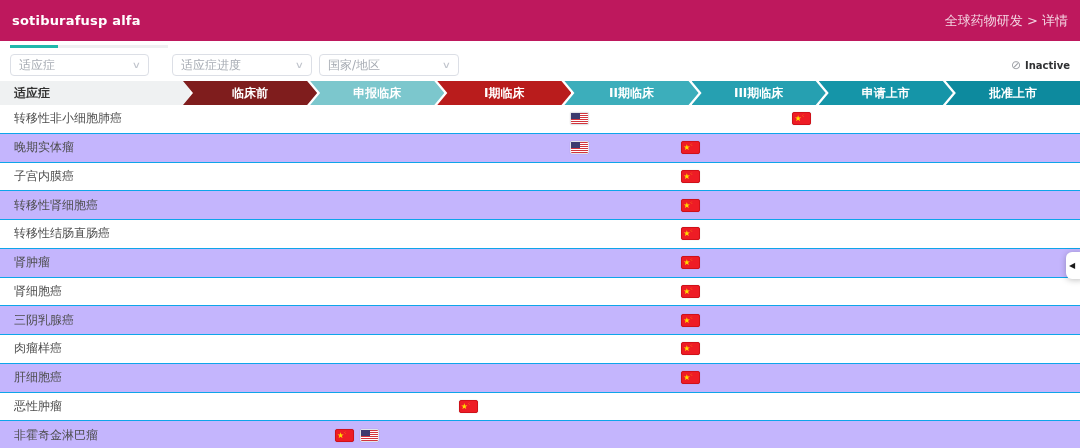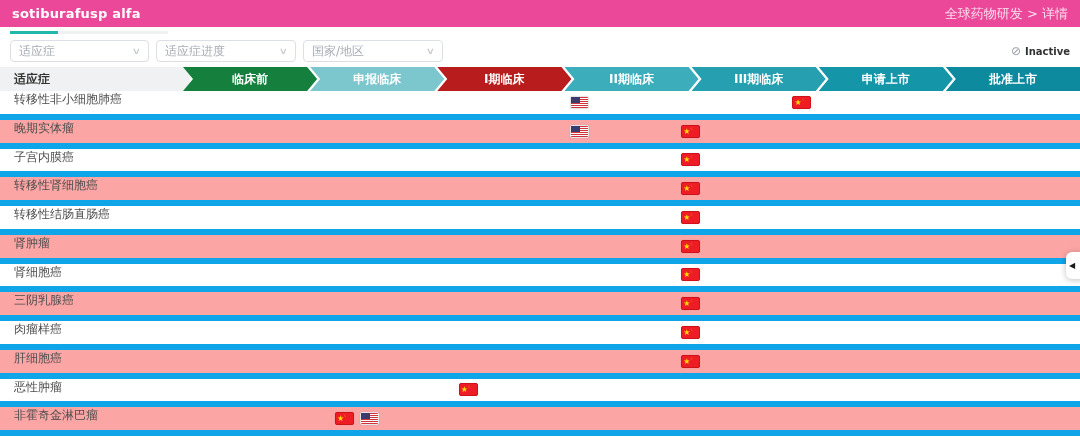--- a/index.html
+++ b/index.html
@@ -1,59 +1,59 @@
 <!DOCTYPE html>
 <html><head>
 <meta charset="utf-8">
 <style>
   html,body{margin:0;padding:0;}
   body{width:1080px;height:448px;overflow:hidden;background:#fff;
        font-family:"DejaVu Sans","Liberation Sans",sans-serif;position:relative;}
   .page{width:1080px;height:448px;position:relative;}
 
   
-  .topbar{height:27px;background:#ec4899;display:flex;align-items:center;
+  .topbar{height:41px;background:#be185d;display:flex;align-items:center;
           justify-content:space-between;padding:0 12px;}
   .topbar .title{color:#fff;font-size:13px;font-weight:bold;letter-spacing:.2px;}
   .topbar .crumb{color:rgba(255,255,255,.82);font-size:13px;cursor:pointer;}
 
   
   .tabstrip{height:13px;position:relative;}
   .tab-track{position:absolute;left:10px;top:4px;width:158px;height:3px;background:#eef0f1;}
   .tab-ind{width:48px;height:3px;background:#1fb8ab;}
 
   
   .filterbar{height:22px;display:flex;align-items:center;padding:0 10px;margin-bottom:5px;}
   .sel{height:22px;border:1px solid #dcdfe6;border-radius:4px;background:#fff;
        display:flex;align-items:center;justify-content:space-between;
        padding:0 8px;box-sizing:border-box;cursor:pointer;}
   .sel .ph{font-size:12px;color:#a6abb3;}
   .sel .caret{font-size:9px;color:#c0c4cc;transform:scaleX(1.4);}
   .sel1{width:139px;margin-right:7px;}
-  .sel2{width:140px;margin-right:7px;}
+  .sel2{width:140px;margin-right:7px;margin-left:16px;}
   .sel3{width:140px;}
   .inactive{margin-left:auto;display:flex;align-items:center;gap:4px;cursor:pointer;}
   .inactive .ico{font-size:12px;color:#9a9da3;}
   .inactive .lbl{font-size:10px;color:#303133;font-weight:600;}
 
   
   .thead{display:flex;height:24px;}
   .ind-h{width:190px;box-sizing:border-box;padding-left:14px;background:#eff1f2;
          font-size:12px;font-weight:bold;color:#333;line-height:24px;}
   .phase-header{flex:1;display:flex;}
   .seg{flex:1;position:relative;color:#fff;font-size:12px;font-weight:bold;
        line-height:24px;text-align:center;margin-left:-7px;
        clip-path:polygon(0 0,calc(100% - 10px) 0,100% 50%,calc(100% - 10px) 100%,0 100%,10px 50%);}
   .seg.first{margin-left:0;
        clip-path:polygon(0 0,calc(100% - 10px) 0,100% 50%,calc(100% - 10px) 100%,0 100%);}
   .seg.last{clip-path:polygon(0 0,100% 0,100% 100%,0 100%,10px 50%);}
 
-  .prow{display:flex;height:28.75px;background:#fff;
-        border-bottom:6px solid #0ea5e9;box-sizing:border-box;}
-  .prow.alt{background:#fca5a5;}
+  .prow{display:flex;height:28.75px;align-items:center;background:#fff;
+        border-bottom:1px solid #0ea5e9;box-sizing:border-box;}
+  .prow.alt{background:#c4b5fd;}
   .rlabel{width:190px;box-sizing:border-box;padding-left:14px;font-size:12px;color:#4d4d4d;}
   .pcell{flex:1;height:100%;display:flex;align-items:center;justify-content:center;gap:6px;}
 
   
   .flag{display:inline-block;width:19px;height:13px;border-radius:2px;position:relative;
         cursor:pointer;box-shadow:0 0 1px rgba(0,0,0,.25);}
   .flag.cn{background:#ee1c25;border:1px solid #cf1119;box-sizing:border-box;}
   .flag.cn .star{position:absolute;left:1px;top:-1px;color:#ffde00;font-size:8px;line-height:13px;}
   .flag.cn .dots{position:absolute;left:8px;top:0px;color:#ffde00;font-size:4px;line-height:5px;}
   .flag.us{background:repeating-linear-gradient(to bottom,#d2343c 0 1px,#fff 1px 2px);
@@ -98,21 +98,21 @@
     <div class="inactive">
       <span class="ico">⊘</span>
       <span class="lbl">Inactive</span>
     </div>
   </div>
 
   <div class="pipeline-table">
     <div class="thead">
       <div class="ind-h">适应症</div>
       <div class="phase-header">
-          <div class="seg" style="background: #15803d;"><span>临床前</span></div>
+          <div class="seg" style="background: #7f1d1d;"><span>临床前</span></div>
           <div class="seg" style="background: rgb(124, 199, 205);"><span>申报临床</span></div>
           <div class="seg" style="background: #b91c1c;"><span>I期临床</span></div>
           <div class="seg" style="background: rgb(60, 174, 187);"><span>II期临床</span></div>
           <div class="seg" style="background: rgb(38, 160, 177);"><span>III期临床</span></div>
           <div class="seg" style="background: rgb(21, 149, 168);"><span>申请上市</span></div>
           <div class="seg last" style="background: rgb(13, 138, 158);"><span>批准上市</span></div>
         </div>
     </div>
     <div>
         <div class="prow">

